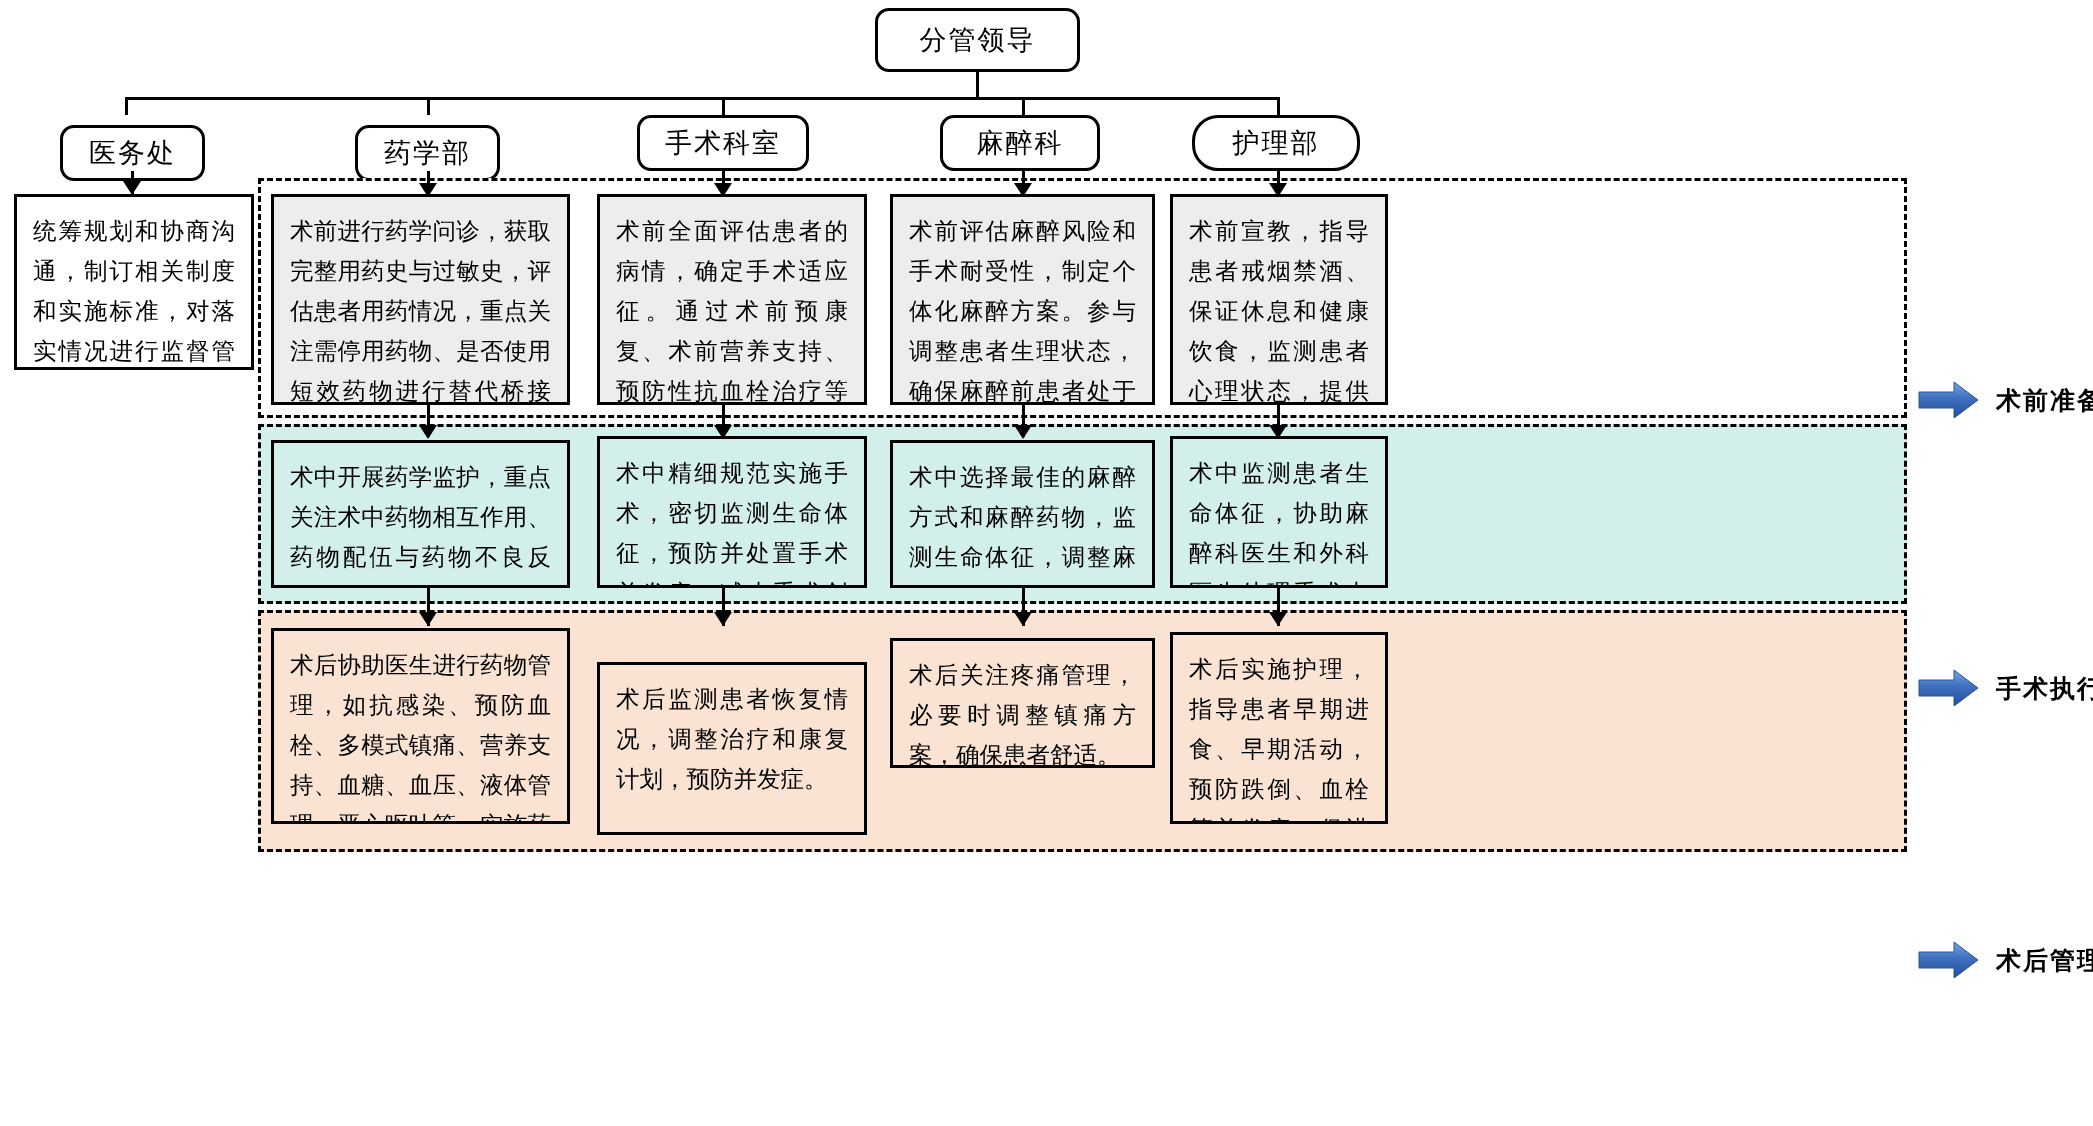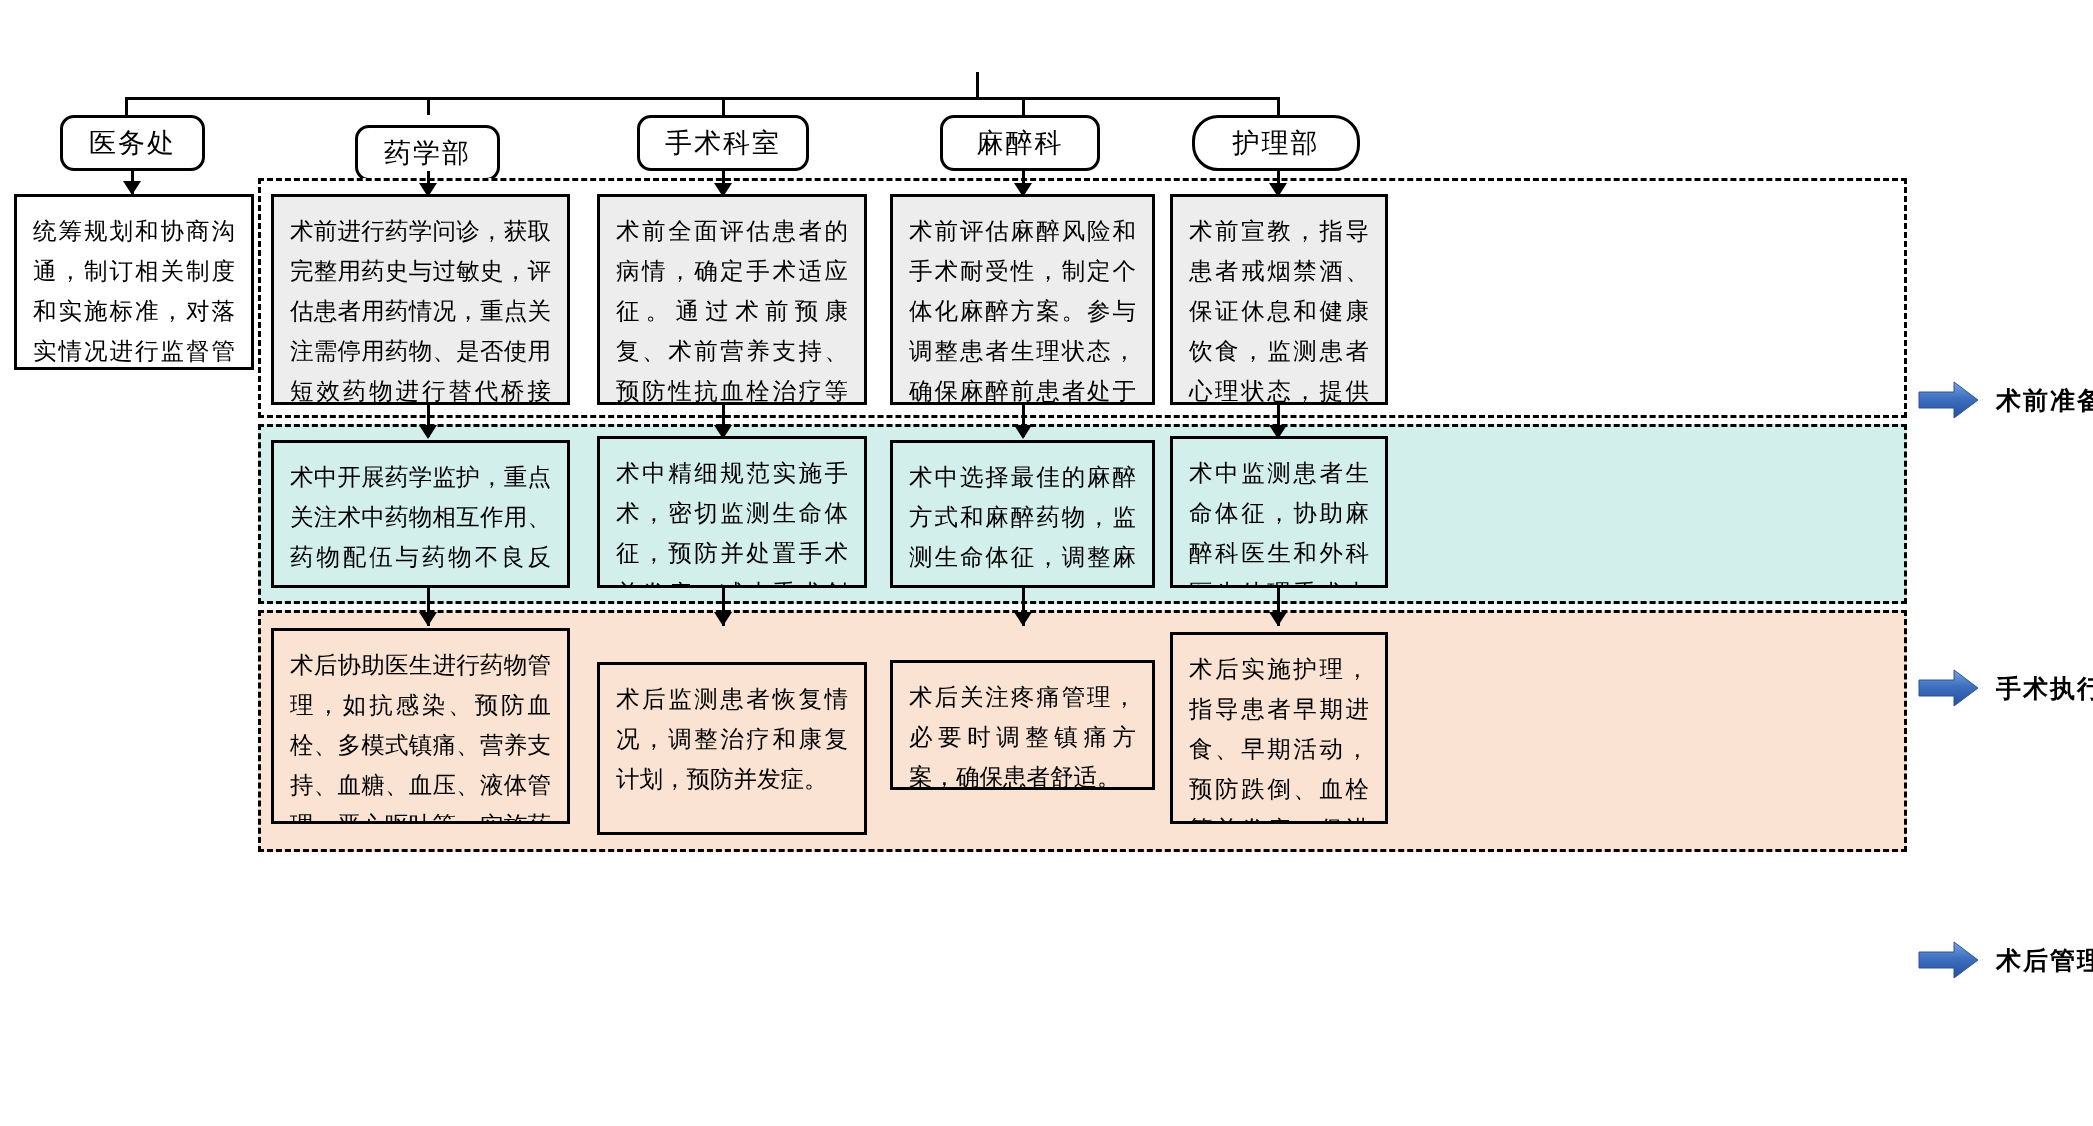--- a/index.html
+++ b/index.html
@@ -93,33 +93,36 @@
     white-space: nowrap;
     font-family: "Liberation Serif", "DejaVu Serif", serif;
   }
   .blue-arrow { display: block; }
 </style>
 </head>
 <body>
 
 <div id="canvas">
 
+  <div class="rnd-box" style="left:875px; top:8px; width:205px; height:64px;">
+    <span>分管领导</span>
+  </div>
 
   <div class="line-v" style="left:976px; top:72px; height:27px;"></div>
 
   <div class="line-h" style="left:125px; top:97px; width:1137px;"></div>
   <div class="line-h" style="left:976px; top:97px; width:301px;"></div>
 
   <div class="line-v" style="left:125px; top:97px; height:18px;"></div>
   <div class="line-v" style="left:427px; top:97px; height:18px;"></div>
   <div class="line-v" style="left:722px; top:97px; height:18px;"></div>
   <div class="line-v" style="left:1022px; top:97px; height:18px;"></div>
   <div class="line-v" style="left:1277px; top:97px; height:18px;"></div>
 
-  <div class="rnd-box" style="left:60px; top:115px; width:145px; height:56px;">
+  <div class="rnd-box" style="left:60px; top:125px; width:145px; height:56px;">
     <span>医务处</span>
   </div>
   <div class="rnd-box" style="left:355px; top:115px; width:145px; height:56px;margin-top:10px;">
     <span>药学部</span>
   </div>
   <div class="rnd-box" style="left:637px; top:115px; width:172px; height:56px;">
     <span>手术科室</span>
   </div>
   <div class="rnd-box" style="left:940px; top:115px; width:160px; height:56px;">
     <span>麻醉科</span>
@@ -208,21 +211,21 @@
   <div class="arrow-head" style="left:1269px; top:612px;"></div>
 
   <div class="cbox post" style="left:271px; top:628px; width:299px; height:196px;">
     <span>术后协助医生进行药物管理，如抗感染、预防血栓、多模式镇痛、营养支持、血糖、血压、液体管理、恶心呕吐等，实施药学监护，开展出院用药教育。</span>
   </div>
 
   <div class="cbox post" style="left:597px; top:662px; width:270px; height:173px;">
     <span>术后监测患者恢复情况，调整治疗和康复计划，预防并发症。</span>
   </div>
 
-  <div class="cbox post" style="left:890px; top:638px; width:265px; height:130px;margin-top:22px;">
+  <div class="cbox post" style="left:890px; top:638px; width:265px; height:130px;">
     <span>术后关注疼痛管理，必要时调整镇痛方案，确保患者舒适。</span>
   </div>
 
   <div class="cbox post" style="left:1170px; top:632px; width:218px; height:192px;">
     <span>术后实施护理，指导患者早期进食、早期活动，预防跌倒、血栓等并发症，促进患者快速康复。</span>
   </div>
 
   <div class="stage" style="left:1918px; top:380px;">
     <svg class="blue-arrow" width="62" height="40" viewBox="0 0 62 40">
       <defs>

